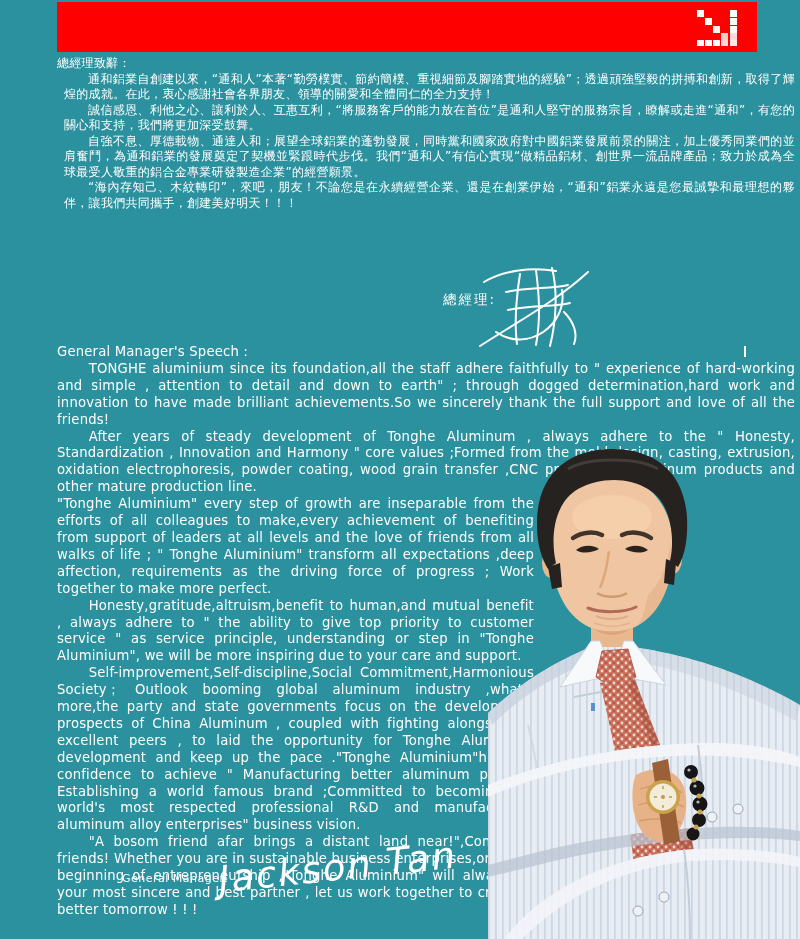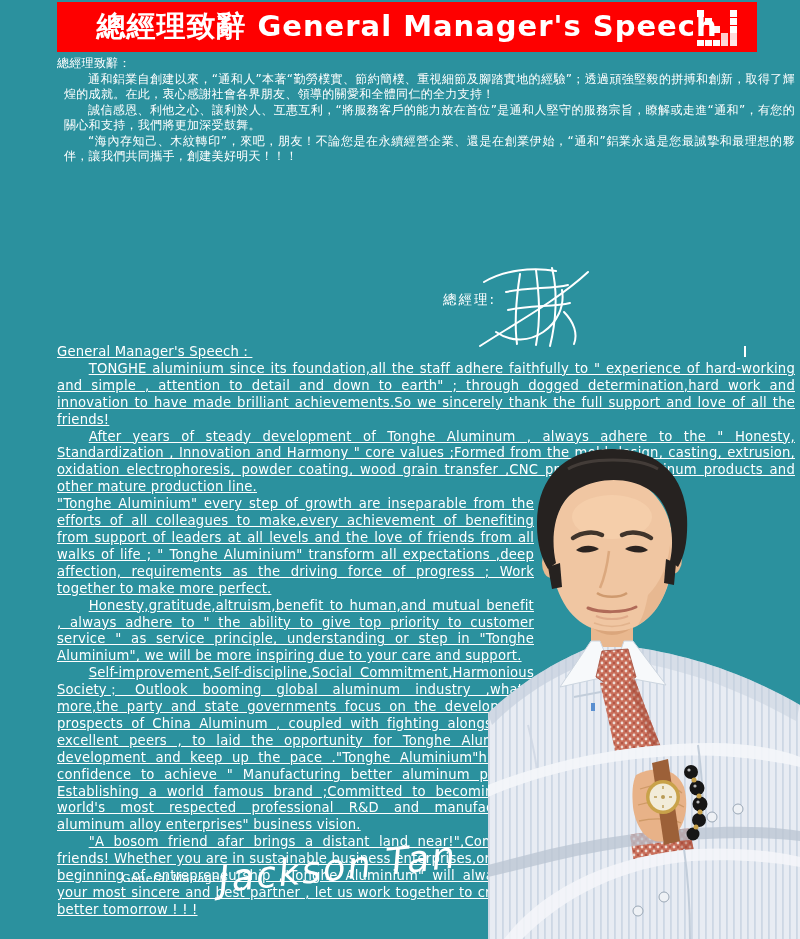--- a/index.html
+++ b/index.html
@@ -36,21 +36,21 @@
 
   .gm-cn-label{position:absolute;left:443px;top:291px;font-size:13.5px;letter-spacing:2px;}
   .gm-cn-sig{position:absolute;left:466px;top:262px;}
 
   
   .en{
     position:absolute;left:57px;top:344px;width:738px;
     font-size:13.2px;line-height:16.9px;text-align:justify;
     letter-spacing:0.2px;
   }
-  .en p{margin:0;text-decoration:underline;}
+  .en p{margin:0;}
   .en p.ind{text-indent:2.4em;}
   .en .narrow{width:477px;}
 
   
   .gm-en-label{position:absolute;left:113px;top:872px;font-size:11px;letter-spacing:0.5px;margin-left:9px;}
   .sig-en{
     position:absolute;left:218px;top:846px;
     font-size:37px;font-style:italic;color:#ffffff;
     transform:rotate(-6deg);letter-spacing:2px;white-space:nowrap;
   }
@@ -59,21 +59,20 @@
   .portrait{position:absolute;left:488px;top:445px;width:312px;height:494px;}
 
   .cursor-artifact{position:absolute;left:744px;top:346px;width:2px;height:11px;background:#ffffff;}
 </style>
 </head>
 <body>
 
 <div class="page">
 
   <header class="banner">
-    <h1>總經理致辭 General Manager's Speech</h1>
     <svg class="logo" width="52" height="38" viewBox="0 0 52 38">
       <g fill="#ffffff">
         <rect x="6" y="1" width="7" height="7"></rect>
         <rect x="14" y="9" width="7" height="7"></rect>
         <rect x="22" y="17" width="7" height="7" opacity="0.95"></rect>
         <rect x="30" y="24" width="7" height="7" opacity="0.8"></rect>
         <rect x="39" y="1" width="7" height="7"></rect>
         <rect x="39" y="9" width="7" height="7"></rect>
         <rect x="39" y="17" width="7" height="7"></rect>
         <rect x="39" y="24" width="7" height="7" opacity="0.85"></rect>
@@ -83,20 +82,21 @@
         <rect x="30" y="31" width="7" height="6" opacity="0.85"></rect>
         <rect x="39" y="31" width="7" height="6" opacity="0.9"></rect>
       </g>
     </svg>
   </header>
 
   <section class="cn">
     <p>總經理致辭：</p>
     <p class="indent">通和鋁業自創建以來，“通和人”本著“勤勞樸實、節約簡樸、重視細節及腳踏實地的經驗”；透過頑強堅毅的拼搏和創新，取得了輝煌的成就。在此，衷心感謝社會各界朋友、領導的關愛和全體同仁的全力支持！</p>
     <p class="indent">誠信感恩、利他之心、讓利於人、互惠互利，“將服務客戶的能力放在首位”是通和人堅守的服務宗旨，瞭解或走進“通和”，有您的關心和支持，我們將更加深受鼓舞。</p>
+    <p class="indent">自強不息、厚德載物、通達人和；展望全球鋁業的蓬勃發展，同時黨和國家政府對中國鋁業發展前景的關注，加上優秀同業們的並肩奮鬥，為通和鋁業的發展奠定了契機並緊跟時代步伐。我們“通和人”有信心實現“做精品鋁材、創世界一流品牌產品；致力於成為全球最受人敬重的鋁合金專業研發製造企業”的經營願景。</p>
     <p class="indent">“海內存知己、木紋轉印”，來吧，朋友！不論您是在永續經營企業、還是在創業伊始，“通和”鋁業永遠是您最誠摯和最理想的夥伴，讓我們共同攜手，創建美好明天！！！</p>
   </section>
 
   <span class="gm-cn-label">總經理:</span>
   <svg class="gm-cn-sig" width="150" height="85" viewBox="0 0 150 85">
     <g fill="none" stroke="#ffffff" stroke-width="2" stroke-linecap="round">
       <path d="M18,20 C38,8 66,5 90,9"></path>
       <path d="M54,12 C50,38 48,60 51,82"></path>
       <path d="M70,8 C73,32 75,56 70,83"></path>
       <path d="M86,6 C92,30 90,60 84,84"></path>

